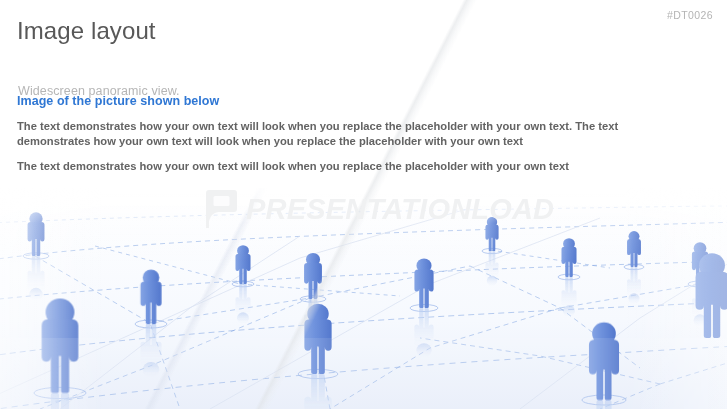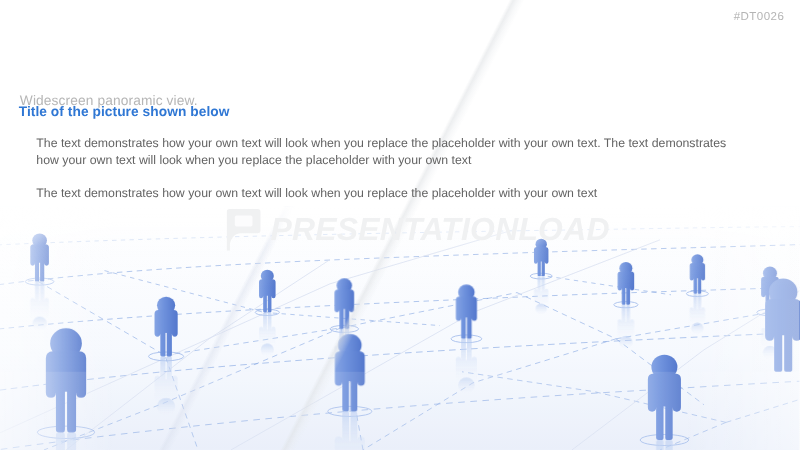--- a/index.html
+++ b/index.html
@@ -82,22 +82,23 @@
     font-size: 12.5px;
     font-weight: 700;
     color: #2f77d4;
     letter-spacing: 0.05px;
     margin: 0 0 11px 0;
   }
   .body-para {
     font-size: 11.2px;
     line-height: 14.6px;
     color: #636363;
-    margin: 16px;
+    margin: 0;
     max-width: 645px;
+    font-weight: bold;
   }
   .body-para + .body-para {
     margin-top: 11px;
   }
 
   
   .image-panel {
     position: absolute;
     left: 0;
     top: 188px;
@@ -163,25 +164,26 @@
     line-height: 1;
   }
 </style>
 </head>
 <body>
 
 <div class="slide">
 
   <div class="doc-id">#DT0026</div>
 
+  <div class="page-title">Image layout</div>
 
   <div class="page-subtitle">Widescreen panoramic view.</div>
 
   <div class="text-block">
-    <p class="picture-title">Title of the picture shown below</p>
+    <p class="picture-title">Image of the picture shown below</p>
     <p class="body-para">The text demonstrates how your own text will look when you replace the placeholder with your own text. The text demonstrates how your own text will look when you replace the placeholder with your own text</p>
     <p class="body-para">The text demonstrates how your own text will look when you replace the placeholder with your own text</p>
   </div>
 
   <div class="image-panel">
 
     <svg class="net-svg" viewBox="0 0 727 221" preserveAspectRatio="none">
       <defs>
         <linearGradient id="figBody" x1="0" y1="0" x2="1" y2="0">
           <stop offset="0%" stop-color="#85a4e4"></stop>

